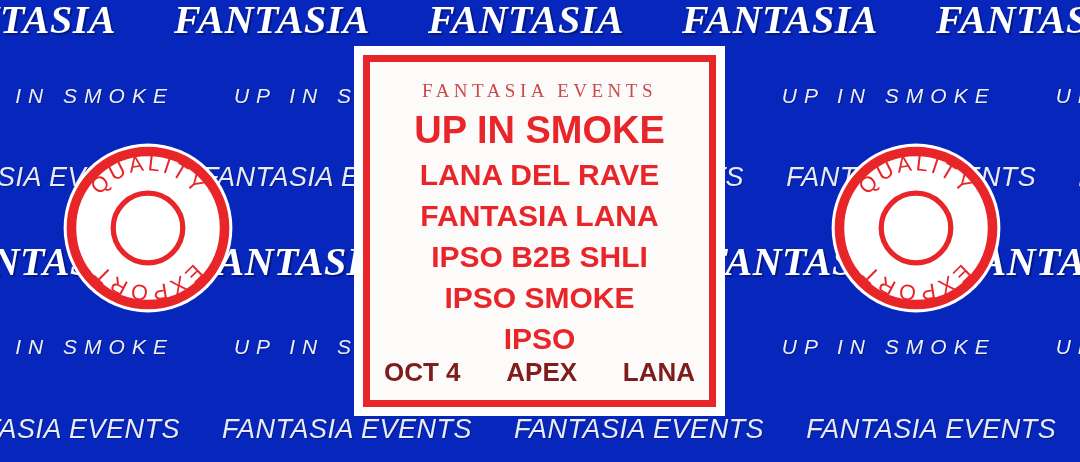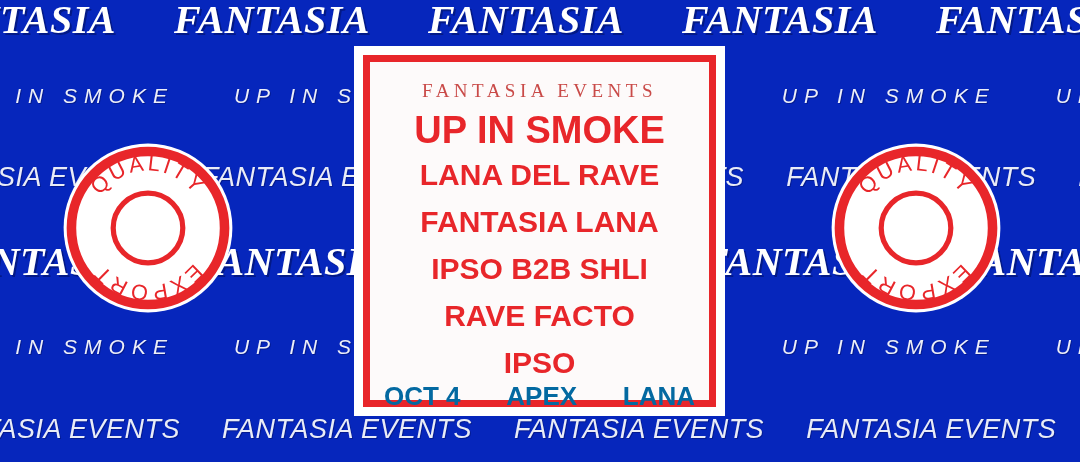--- a/index.html
+++ b/index.html
@@ -125,21 +125,21 @@
     line-height: 1.08;
     margin-top: 4px;
     margin-bottom: 6px;
     white-space: nowrap;
   }
   .lineup {
     display: flex;
     flex-direction: column;
     align-items: center;
     width: 100%;
-    gap: 10px;
+    gap: 4px;
   }
   .lineup-act {
     font-family: "Liberation Sans", sans-serif;
     font-weight: 700;
     font-size: 30px;
     color: #E8262A;
     text-align: center;
     line-height: 1.23;
     white-space: nowrap;
   }
@@ -149,21 +149,21 @@
     display: flex;
     justify-content: space-between;
     align-items: baseline;
     padding: 0 2px 4px 2px;
     box-sizing: border-box;
   }
   .footer-item {
     font-family: "Liberation Sans", sans-serif;
     font-weight: 700;
     font-size: 26px;
-    color: #0369a1;
+    color: #7f1d1d;
     white-space: nowrap;
   }
 </style>
 </head>
 <body>
 
 <div id="poster">
 
   <div class="bg-layer">
 
@@ -233,21 +233,21 @@
     <div id="flyer-inner">
 
       <div class="card-eyebrow">FANTASIA EVENTS</div>
 
       <div class="card-headline">UP IN SMOKE</div>
 
       <div class="lineup">
         <div class="lineup-act">LANA DEL RAVE</div>
         <div class="lineup-act">FANTASIA LANA</div>
         <div class="lineup-act">IPSO B2B SHLI</div>
-        <div class="lineup-act">RAVE FACTO</div>
+        <div class="lineup-act">IPSO SMOKE</div>
         <div class="lineup-act">IPSO</div>
       </div>
 
       <div class="card-footer">
         <div class="footer-item">OCT 4</div>
         <div class="footer-item">APEX</div>
         <div class="footer-item">LANA</div>
       </div>
 
     </div>

